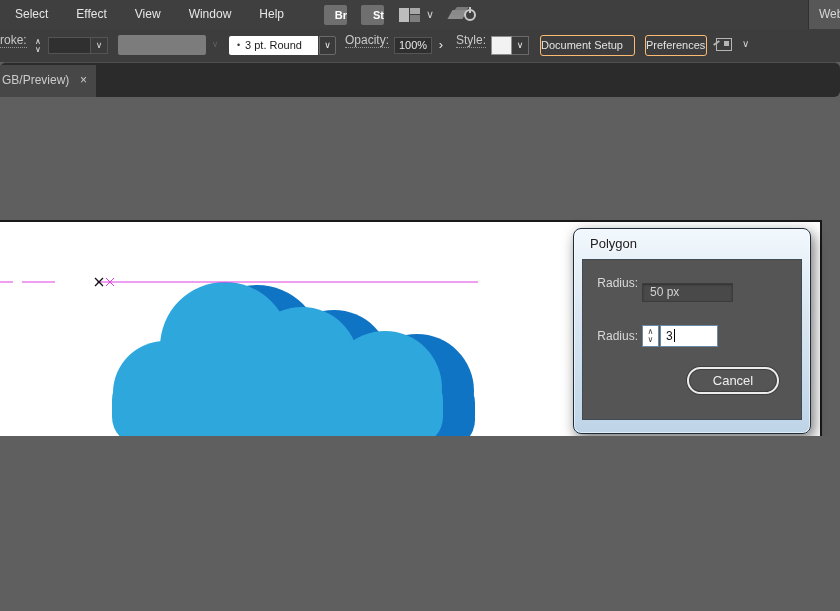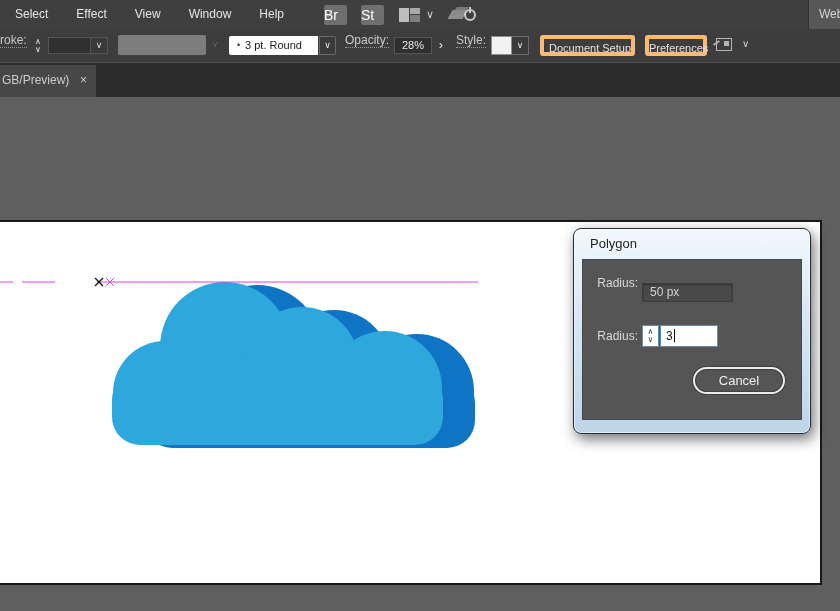--- a/index.html
+++ b/index.html
@@ -1,24 +1,24 @@
 <!DOCTYPE html>
 <html><head>
 <meta charset="utf-8">
 <style>
   * { margin:0; padding:0; box-sizing:border-box; }
   html,body { width:840px; height:611px; overflow:hidden; }
   body { font-family:"Liberation Sans", sans-serif; background:#5f5f5f; }
-  #stage { position:relative; width:840px; height:611px; overflow:hidden; background:#5f5f5f;padding-left:10px; }
+  #stage { position:relative; width:840px; height:436px; overflow:hidden; background:#5f5f5f;padding-left:10px; }
 
   
   .menubar { position:absolute; left:0; top:0; width:840px; height:29px; background:#3f3f3f; display:flex; align-items:center; }
   .menu-item { color:#e6e6e6; font-size:12px; padding:0 14px; height:29px; line-height:29px; cursor:default; }
   .menu-item:first-child { padding-left:15px; }
-  .mini-btn { width:23px; height:20px; margin-left:14px; background:#6f6f6f; border-radius:2px; color:#ffffff; font-size:14px; text-align:left; line-height:20px; }
+  .mini-btn { width:23px; height:20px; margin-left:14px; background:#6f6f6f; border-radius:2px; color:#ffffff; font-size:11px; text-align:right; line-height:20px;font-weight:bold; }
   .mini-btn.first { margin-left:26px; }
   .ws-icon { width:21px; height:14px; margin-left:15px; display:grid; grid-template-columns:10px 10px; grid-template-rows:6px 7px; gap:1px; background:#3f3f3f; }
   .ws-icon span { background:#a8a8a8; }
   .ws-icon span:nth-child(1){ grid-row:1 / span 2; background:#bdbdbd; }
   .ws-icon span:nth-child(3){ background:#7e7e7e; }
   .chev { color:#cfcfcf; font-size:11px; margin-left:6px; line-height:29px; }
   .cslive { position:relative; width:26px; height:18px; margin-left:16px; }
   .cslive .wing1 { position:absolute; left:0; top:4px; width:15px; height:9px; background:#9b9b9b; transform:skewX(-30deg); opacity:.85; }
   .cslive .wing2 { position:absolute; left:4px; top:1px; width:12px; height:8px; background:#8a8a8a; transform:skewX(-35deg); opacity:.8; }
   .cslive .power { position:absolute; right:0; top:3px; width:12px; height:12px; border:2px solid #c9c9c9; border-radius:50%; }
@@ -37,30 +37,30 @@
   .dd-chev  { position:absolute; left:90px; top:8px; width:18px; height:17px; background:#3a3a3a; border:1px solid #545454; color:#dcdcdc; font-size:9px; text-align:center; line-height:15px; }
   .brush-dd { position:absolute; left:118px; top:6px; width:88px; height:20px; background:#7c7c7c; border-radius:2px; }
   .brush-chev { position:absolute; left:208px; top:8px; width:14px; height:17px; color:#5f5f5f; font-size:9px; text-align:center; line-height:15px; }
   .brush-combo { position:absolute; left:229px; top:7px; width:89px; height:19px; background:#ffffff; border-radius:2px 0 0 2px; color:#1a1a1a; font-size:11px; line-height:19px; text-align:center; }
   .brush-combo .bullet { position:absolute; left:8px; top:0; color:#333333; font-size:9px; }
   .combo-chev { position:absolute; left:319px; top:7px; width:17px; height:19px; background:#3a3a3a; border:1px solid #6a6a6a; border-radius:0 2px 2px 0; color:#eaeaea; font-size:9px; text-align:center; line-height:17px; }
   .opacity-field { position:absolute; left:394px; top:8px; width:38px; height:17px; background:#2f2f2f; border:1px solid #555555; color:#e6e6e6; font-size:11px; line-height:15px; text-align:center; }
   .more-chev { position:absolute; left:434px; top:8px; width:14px; height:17px; color:#e8e8e8; font-size:13px; line-height:16px; text-align:center; }
   .style-swatch { position:absolute; left:491px; top:7px; width:21px; height:19px; background:#f2f2f2; border:1px solid #8d8d8d; }
   .style-chev { position:absolute; left:512px; top:7px; width:17px; height:19px; background:#3a3a3a; border:1px solid #6a6a6a; border-left:none; color:#eaeaea; font-size:9px; text-align:center; line-height:17px; }
-  .bar-btn { position:absolute; top:6px; height:21px; border:4px solid #fdba74; border-radius:3px; background:transparent; color:#e2e2e2; font-size:11px; line-height:19px; text-align:right; font-family:"Liberation Sans",sans-serif; }
+  .bar-btn { position:absolute; top:6px; height:21px; border:1px solid #fdba74; border-radius:3px; background:transparent; color:#e2e2e2; font-size:11px; line-height:19px; text-align:left; font-family:"Liberation Sans",sans-serif; }
   .btn-docsetup { left:540px; width:95px; }
   .btn-prefs    { left:645px; width:62px; }
   .artb-icon { position:absolute; left:716px; top:9px; width:16px; height:13px; border:1px solid #b5b5b5; }
   .artb-icon i { position:absolute; left:-4px; top:3px; width:7px; height:2px; background:#b5b5b5; transform:rotate(-35deg); }
   .artb-icon b { position:absolute; right:2px; top:2px; width:5px; height:5px; background:#b5b5b5; }
   .tf-chev { position:absolute; left:742px; top:9px; color:#cfcfcf; font-size:10px; }
 
   
-  .tabbar { position:absolute; left:0; top:62px; width:840px; height:35px; background:#2b2b2b; border-top:1px solid #4f4f4f; }
+  .tabbar { position:absolute; left:0; top:62px; width:840px; height:35px; background:#2b2b2b; border-top:1px solid #4f4f4f;border-radius:6px; }
   .doc-tab { position:absolute; left:0; top:2px; width:96px; height:33px; background:#474747; color:#cccccc; font-size:12px; line-height:31px; white-space:nowrap; overflow:hidden; }
   .doc-tab .tab-label { padding-left:2px; }
   .doc-tab .tab-close { position:absolute; right:9px; top:0; font-size:12px; color:#cccccc; line-height:31px; }
 
   
   .pasteboard { position:absolute; left:0; top:97px; width:840px; height:514px; background:#5f5f5f; }
   .artboard { position:absolute; left:0; top:123px; width:820px; height:361px; background:#ffffff; border-top:2px solid #191919; border-right:2px solid #191919; border-bottom:2px solid #191919; box-sizing:content-box; }
   .artboard svg { display:block; }
 
   
@@ -70,21 +70,21 @@
   .fld-label { position:absolute; left:0; width:55px; color:#d9d9d9; font-size:12px; text-align:right; }
   .radius-label { top:16px; }
   .sides-label  { top:69px; }
   .radius-field { position:absolute; left:59px; top:23px; width:91px; height:19px; background:#494949; border:1px solid #3c3c3c; box-shadow:inset 0 1px 2px rgba(0,0,0,.35); color:#d2d2d2; font-size:12px; line-height:17px; padding-left:7px; }
   .sides-spinner { position:absolute; left:59px; top:65px; width:17px; height:22px; background:#ffffff; border:1px solid #6b8aa6; display:flex; flex-direction:column; align-items:center; justify-content:center; color:#3a3a3a; }
   .sides-spinner span { font-size:8px; line-height:8px; }
   .sides-input { position:absolute; left:77px; top:65px; width:58px; height:22px; background:#ffffff; border:1px solid #6b8aa6; color:#111111; font-size:12px; line-height:20px; padding-left:5px; }
   .caret { display:inline-block; width:1px; height:13px; background:#000000; vertical-align:-2px; margin-left:1px; }
   .pill-btn { position:absolute; top:107px; height:27px; border-radius:14px; border:2px solid #ececec; background:transparent; color:#efefef; font-size:13px; line-height:23px; text-align:center; box-shadow:0 0 0 1px #3f3f3f, inset 0 0 0 1px #3f3f3f; font-family:"Liberation Sans",sans-serif; }
   .btn-ok { left:15px; width:92px; border-width:3px; line-height:21px; }
-  .btn-cancel { left:110px; width:92px; }
+  .btn-cancel { left:104px; width:92px; }
 </style>
 </head>
 <body>
 
 <div id="stage">
 
   <div class="menubar">
     <div class="menu-item">Select</div>
     <div class="menu-item">Effect</div>
     <div class="menu-item">View</div>
@@ -117,21 +117,21 @@
     <div class="dd-field"></div>
     <div class="dd-chev">∨</div>
     <div class="brush-dd"></div>
     <div class="brush-chev">∨</div>
     <div class="brush-combo">
       <span class="bullet">•</span>
       <span>3 pt. Round</span>
     </div>
     <div class="combo-chev">∨</div>
     <span class="opt-label opacity-label">Opacity:</span>
-    <div class="opacity-field">28%</div>
+    <div class="opacity-field">100%</div>
     <div class="more-chev">›</div>
     <span class="opt-label style-label">Style:</span>
     <div class="style-swatch"></div>
     <div class="style-chev">∨</div>
     <button class="bar-btn btn-docsetup">Document Setup</button>
     <button class="bar-btn btn-prefs">Preferences</button>
     <div class="artb-icon">
         <i></i>
         <b></b>
       </div>

